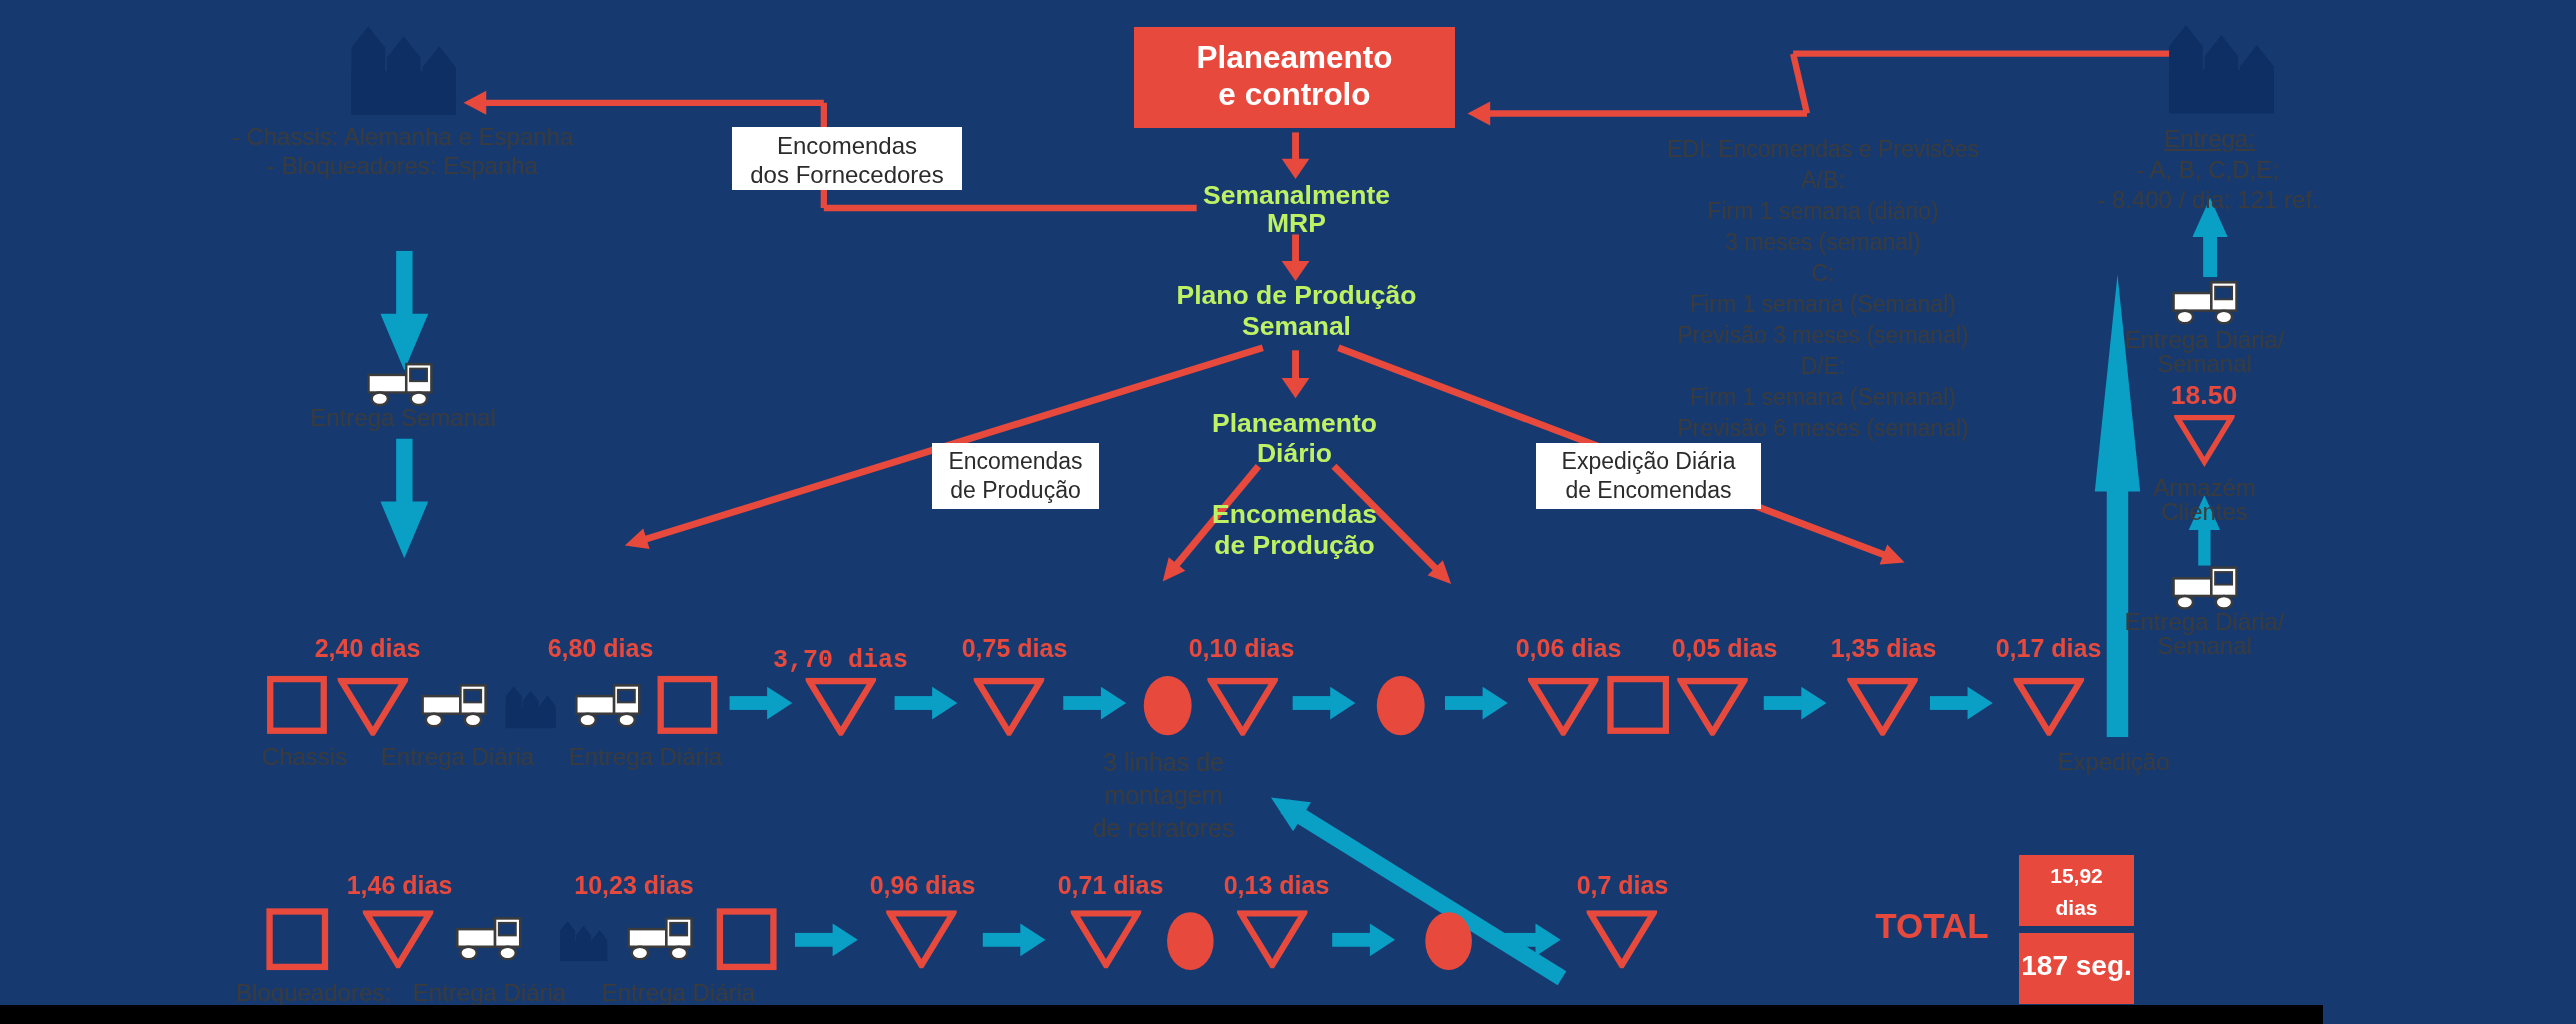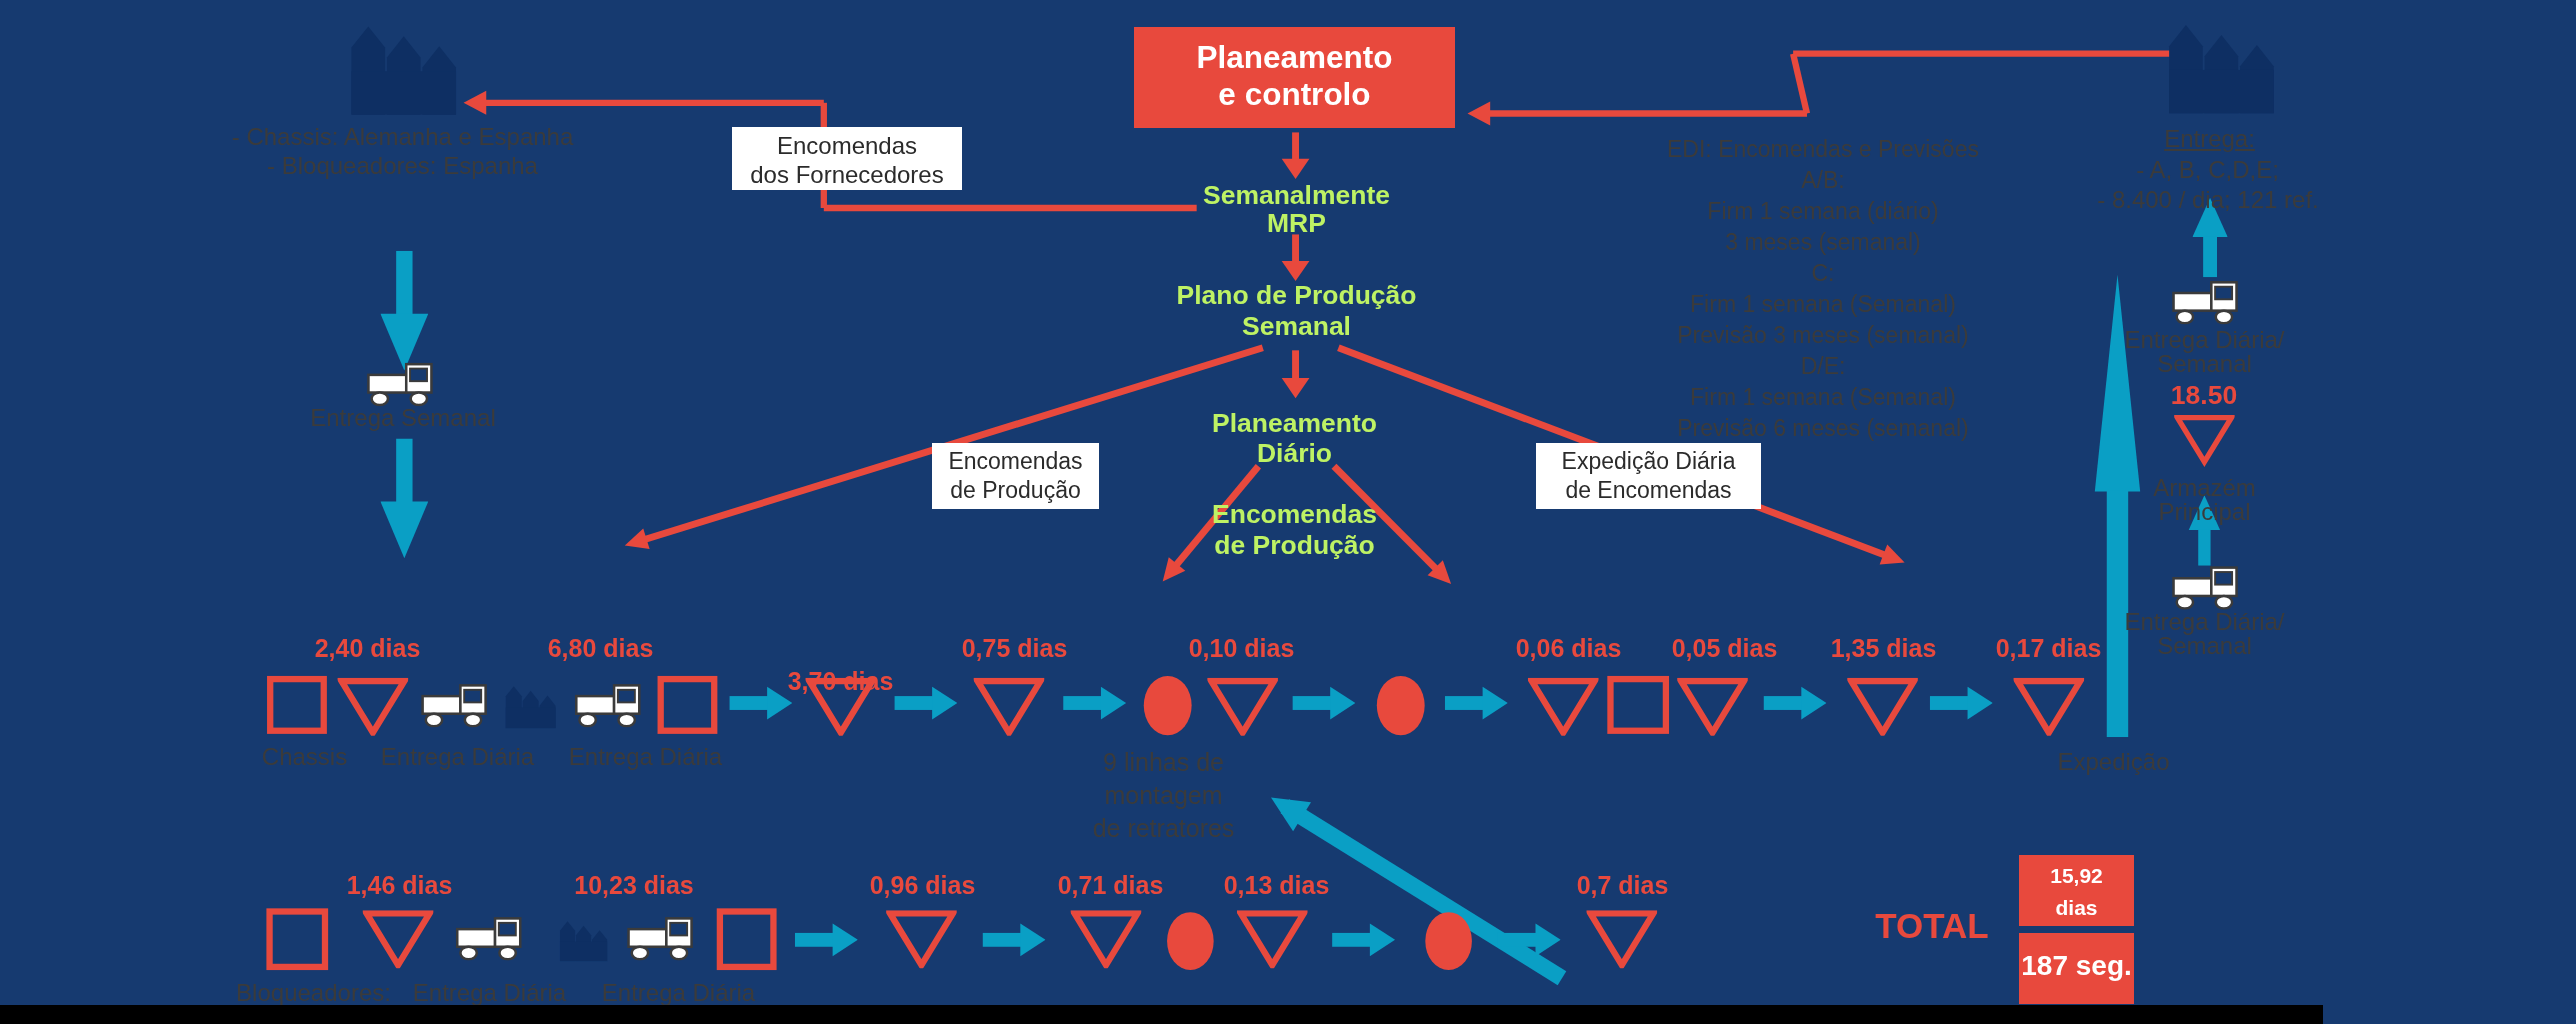--- a/index.html
+++ b/index.html
@@ -200,41 +200,41 @@
   <div class="edi-line">Previsão 6 meses (semanal)</div>
 </div>
 
 <div class="lbl g38 u" style="left:2115px;top:125px;width:189px;">Entrega:</div>
 <div class="lbl g38" style="left:2113px;top:156px;width:189px;">- A, B, C,D,E;</div>
 <div class="lbl g38" style="left:2082px;top:186px;width:252px;">- 8.400 / dia; 121 ref.</div>
 <div class="lbl g38" style="left:2110px;top:326px;width:189px;">Entrega Diária/</div>
 <div class="lbl g38" style="left:2110px;top:350px;width:189px;">Semanal</div>
 <div class="t-red" style="left:2141px;top:380px;width:126px;font-size:26.5px;">18.50</div>
 <div class="lbl g38" style="left:2110px;top:474px;width:189px;">Armazém</div>
-<div class="lbl g38" style="left:2110px;top:498px;width:189px;">Principal</div>
+<div class="lbl g38" style="left:2110px;top:498px;width:189px;">Clientes</div>
 <div class="lbl g38" style="left:2110px;top:608px;width:189px;">Entrega Diária/</div>
 <div class="lbl g38" style="left:2110px;top:632px;width:189px;">Semanal</div>
 
 <div class="t-red" style="left:292px;top:634px;width:151px;">2,40 dias</div>
 <div class="t-red" style="left:525px;top:634px;width:151px;">6,80 dias</div>
-<div class="t-red" style="left:765px;top:667px;width:151px;">3,70 dias</div>
+<div class="t-red" style="left:765px;top:646px;width:151px;font-family:Liberation Mono, monospace;">3,70 dias</div>
 <div class="t-red" style="left:939px;top:634px;width:151px;">0,75 dias</div>
 <div class="t-red" style="left:1166px;top:634px;width:151px;">0,10 dias</div>
 <div class="t-red" style="left:1493px;top:634px;width:151px;">0,06 dias</div>
 <div class="t-red" style="left:1649px;top:634px;width:151px;">0,05 dias</div>
 <div class="t-red" style="left:1808px;top:634px;width:151px;">1,35 dias</div>
 <div class="t-red" style="left:1973px;top:634px;width:151px;">0,17 dias</div>
 
 <div class="lbl g38" style="left:229px;top:743px;width:151px;">Chassis</div>
 <div class="lbl g38" style="left:363px;top:743px;width:189px;">Entrega Diária</div>
 <div class="lbl g38" style="left:551px;top:743px;width:189px;">Entrega Diária</div>
 <div class="lbl g38" style="left:2019px;top:748px;width:189px;">Expedição</div>
 
 <div class="lbl" style="left:1069px;top:746px;width:189px;font-size:25px;">
-  <div class="asm-line">9 linhas de</div>
+  <div class="asm-line">3 linhas de</div>
   <div class="asm-line">montagem</div>
   <div class="asm-line">de retratores</div>
 </div>
 
 <div class="t-red" style="left:324px;top:871px;width:151px;">1,46 dias</div>
 <div class="t-red" style="left:546px;top:871px;width:176px;">10,23 dias</div>
 <div class="t-red" style="left:847px;top:871px;width:151px;">0,96 dias</div>
 <div class="t-red" style="left:1035px;top:871px;width:151px;">0,71 dias</div>
 <div class="t-red" style="left:1201px;top:871px;width:151px;">0,13 dias</div>
 <div class="t-red" style="left:1547px;top:871px;width:151px;">0,7 dias</div>

